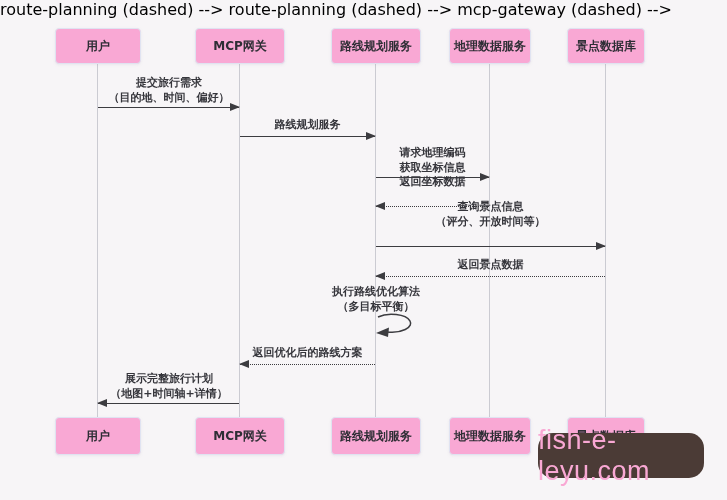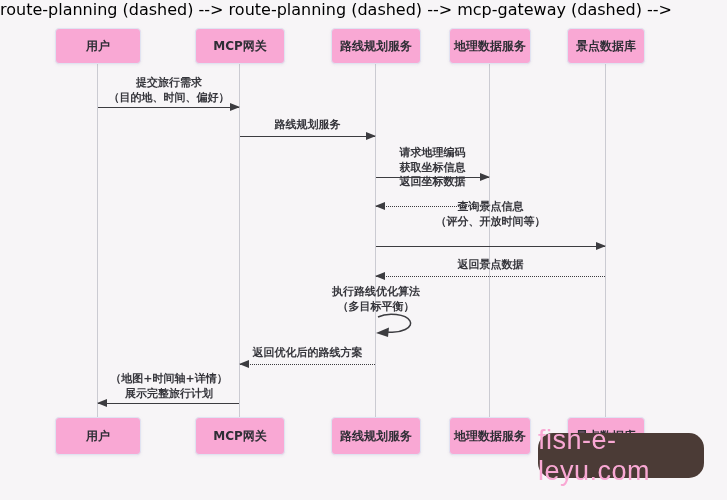--- a/index.html
+++ b/index.html
@@ -157,22 +157,22 @@
    mcp-gateway (dashed) --&gt;
   <div class="msg-label" style="left:240px;top:345px;width:135px;">
     <div>返回优化后的路线方案</div>
   </div>
   <div class="line dashed dir-left" style="left:240px;top:364px;width:135px;">
     <i class="head"></i>
   </div>
 
   
   <div class="msg-label" style="left:98px;top:371px;width:142px;">
+    <div>展示完整旅行计划</div>
     <div>（地图+时间轴+详情）</div>
-    <div>展示完整旅行计划</div>
   </div>
   <div class="line solid dir-left" style="left:98px;top:403px;width:141px;">
     <i class="head"></i>
   </div>
 
   
   <div class="actor" style="left:55px;top:417px;width:86px;height:38px;">
     <span>用户</span>
   </div>
   <div class="actor" style="left:195px;top:417px;width:90px;height:38px;">

